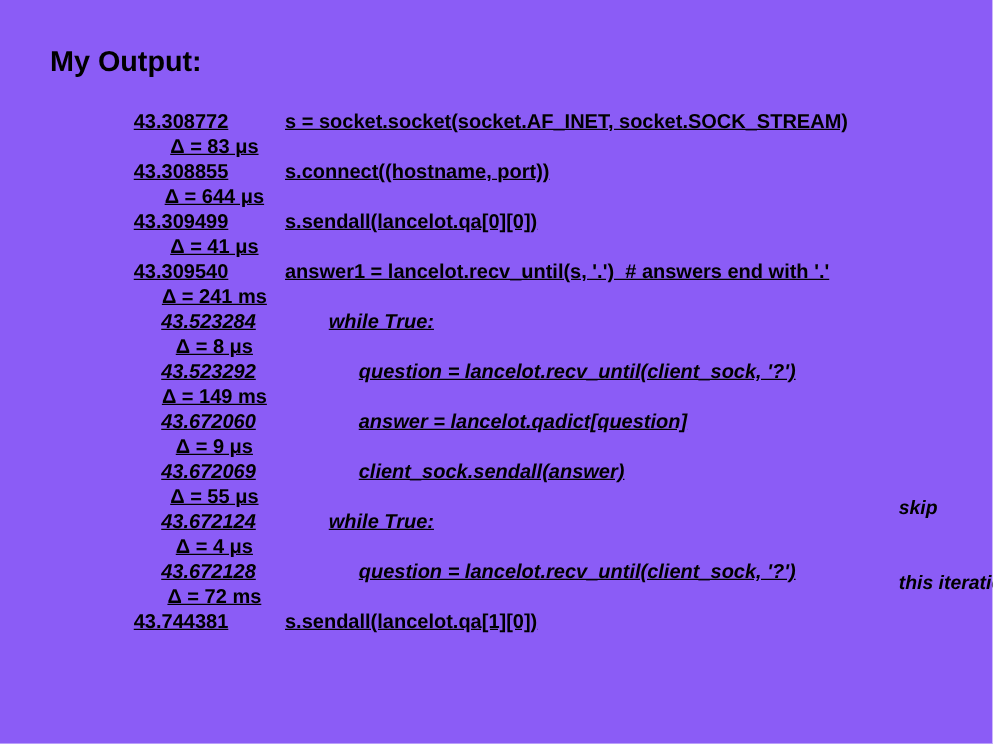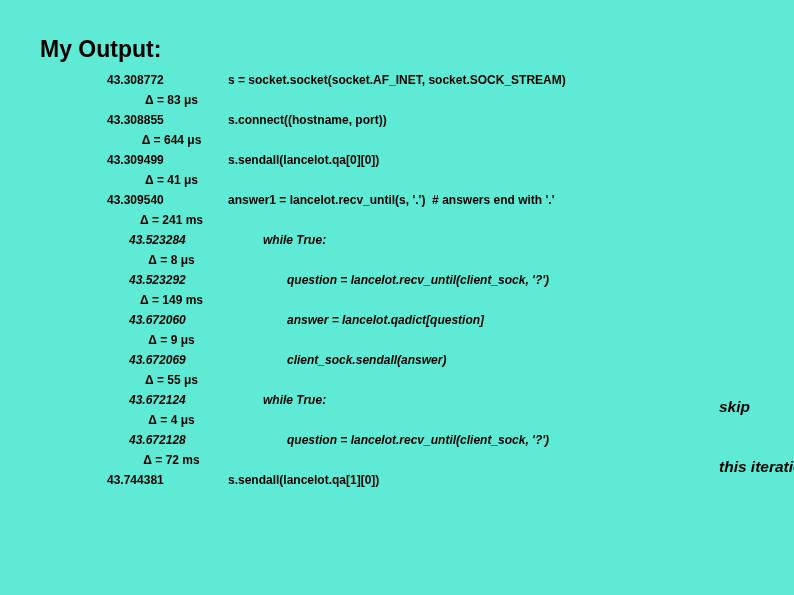--- a/index.html
+++ b/index.html
@@ -12,37 +12,38 @@
     height: 595px;
     position: relative;
     overflow: hidden;
     font-family: "Liberation Sans", sans-serif;
     font-weight: bold;
     color: #000000;
   }
   .slide {
     position: absolute;
     inset: 0;
-    background: #5eead4;
+    background: #8b5cf6;
   }
   .title {
     position: absolute;
     left: 40px;
     top: 36px;
     font-size: 23px;
     letter-spacing: 0px;
     white-space: pre;
   }
   .log {
     position: absolute;
     left: 107px;
-    top: 70px;
-    font-size: 12px;
+    top: 88px;
+    font-size: 16px;
     line-height: 20px;
     white-space: pre;
+    text-decoration: underline;
   }
   .line {
     display: flex;
     height: 20px;
     align-items: baseline;
   }
   .time {
     flex: 0 0 121px;
     width: 121px;
     box-sizing: border-box;

